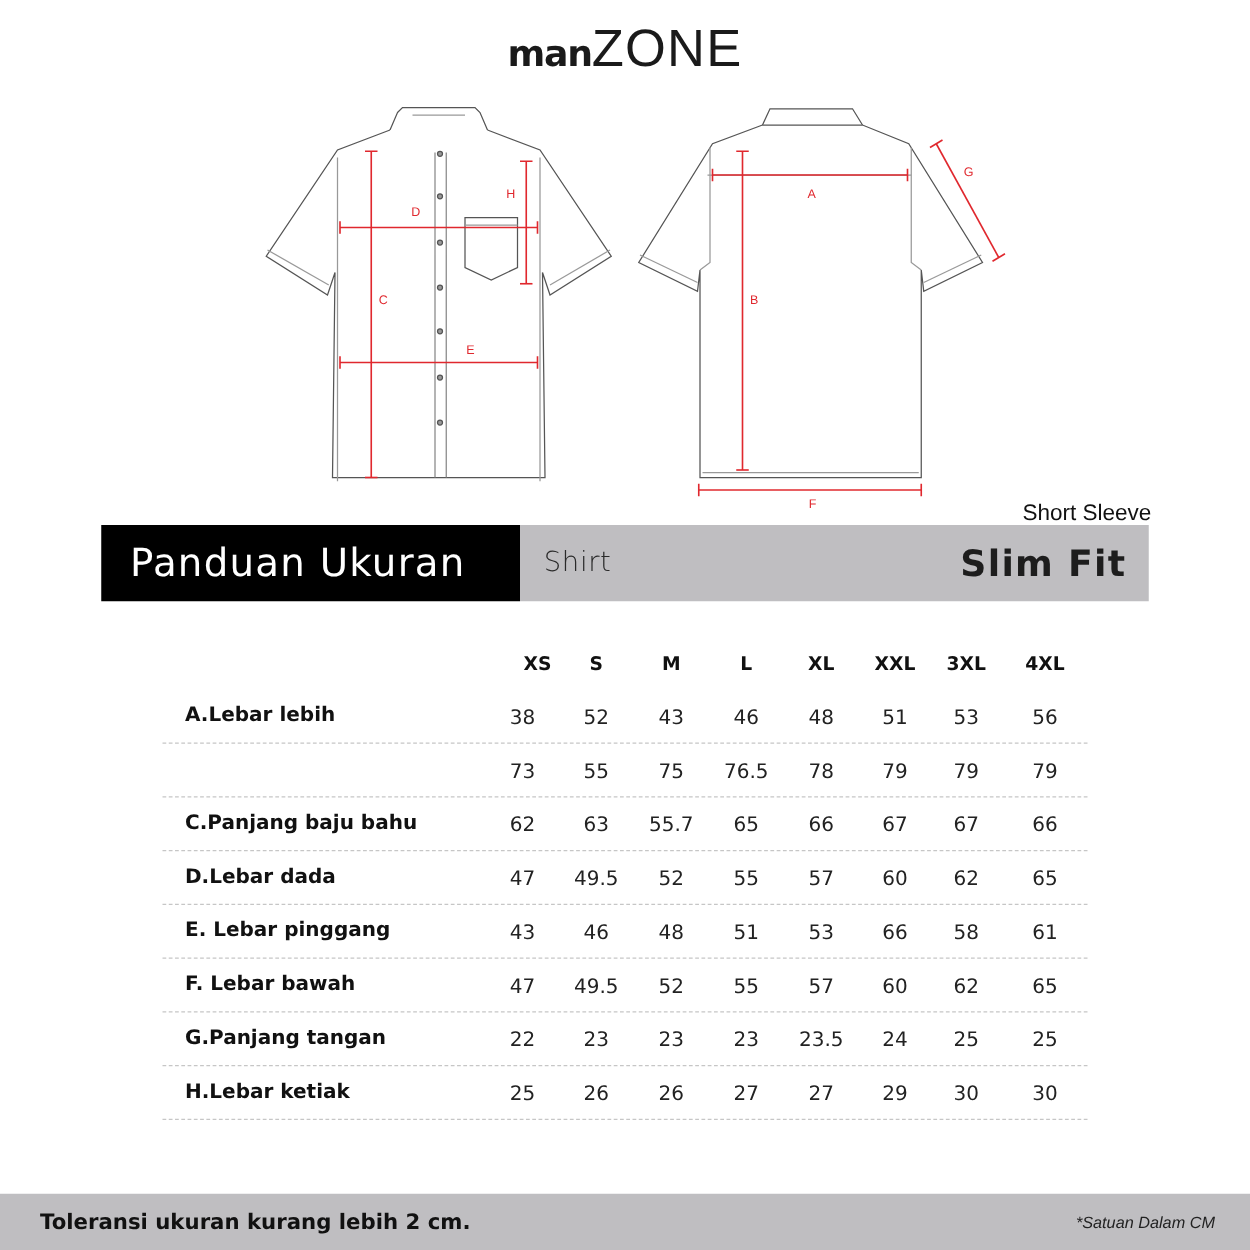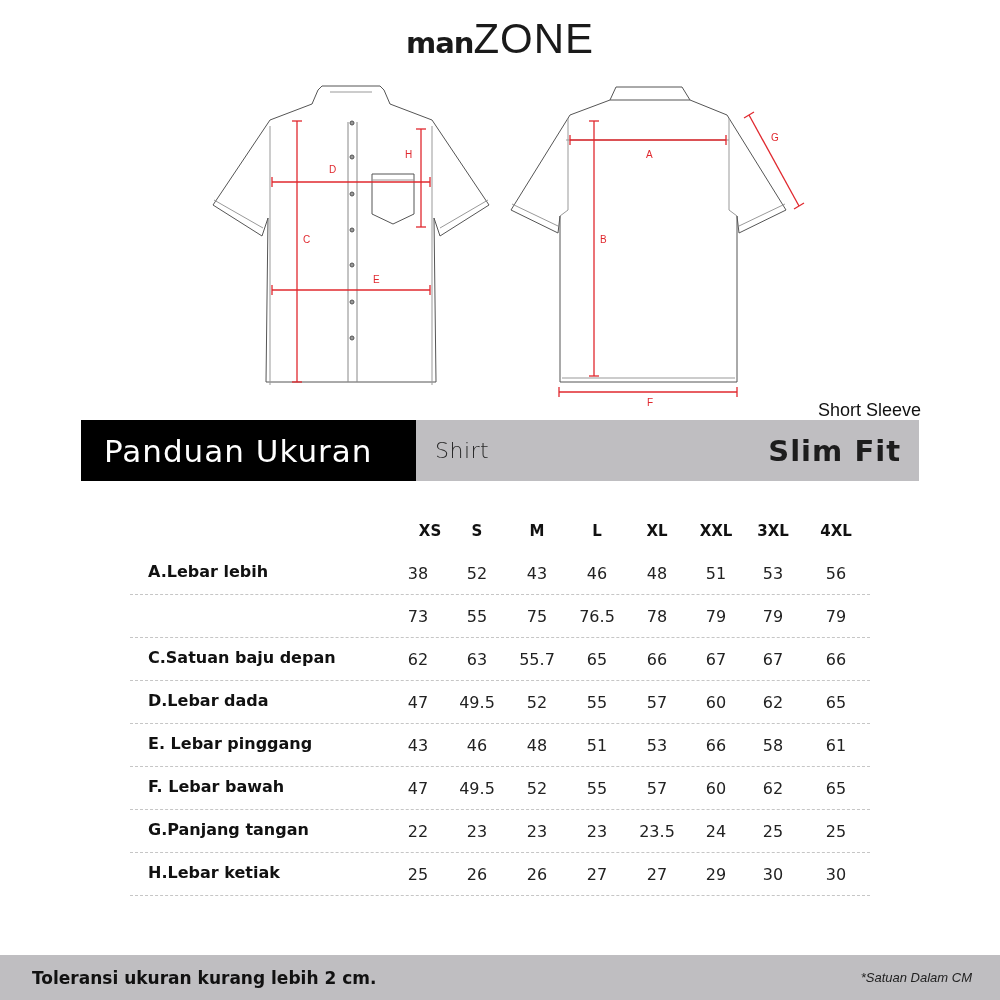--- a/index.html
+++ b/index.html
@@ -160,21 +160,21 @@
     <div class="cell" style="left:288px">73</div>
     <div class="cell" style="left:347px">55</div>
     <div class="cell" style="left:407px">75</div>
     <div class="cell" style="left:467px">76.5</div>
     <div class="cell" style="left:527px">78</div>
     <div class="cell" style="left:586px">79</div>
     <div class="cell" style="left:643px">79</div>
     <div class="cell" style="left:706px">79</div>
   </div>
   <div class="row">
-    <div class="label">C.Satuan baju depan</div>
+    <div class="label">C.Panjang baju bahu</div>
     <div class="cell" style="left:288px">62</div>
     <div class="cell" style="left:347px">63</div>
     <div class="cell" style="left:407px">55.7</div>
     <div class="cell" style="left:467px">65</div>
     <div class="cell" style="left:527px">66</div>
     <div class="cell" style="left:586px">67</div>
     <div class="cell" style="left:643px">67</div>
     <div class="cell" style="left:706px">66</div>
   </div>
   <div class="row">

